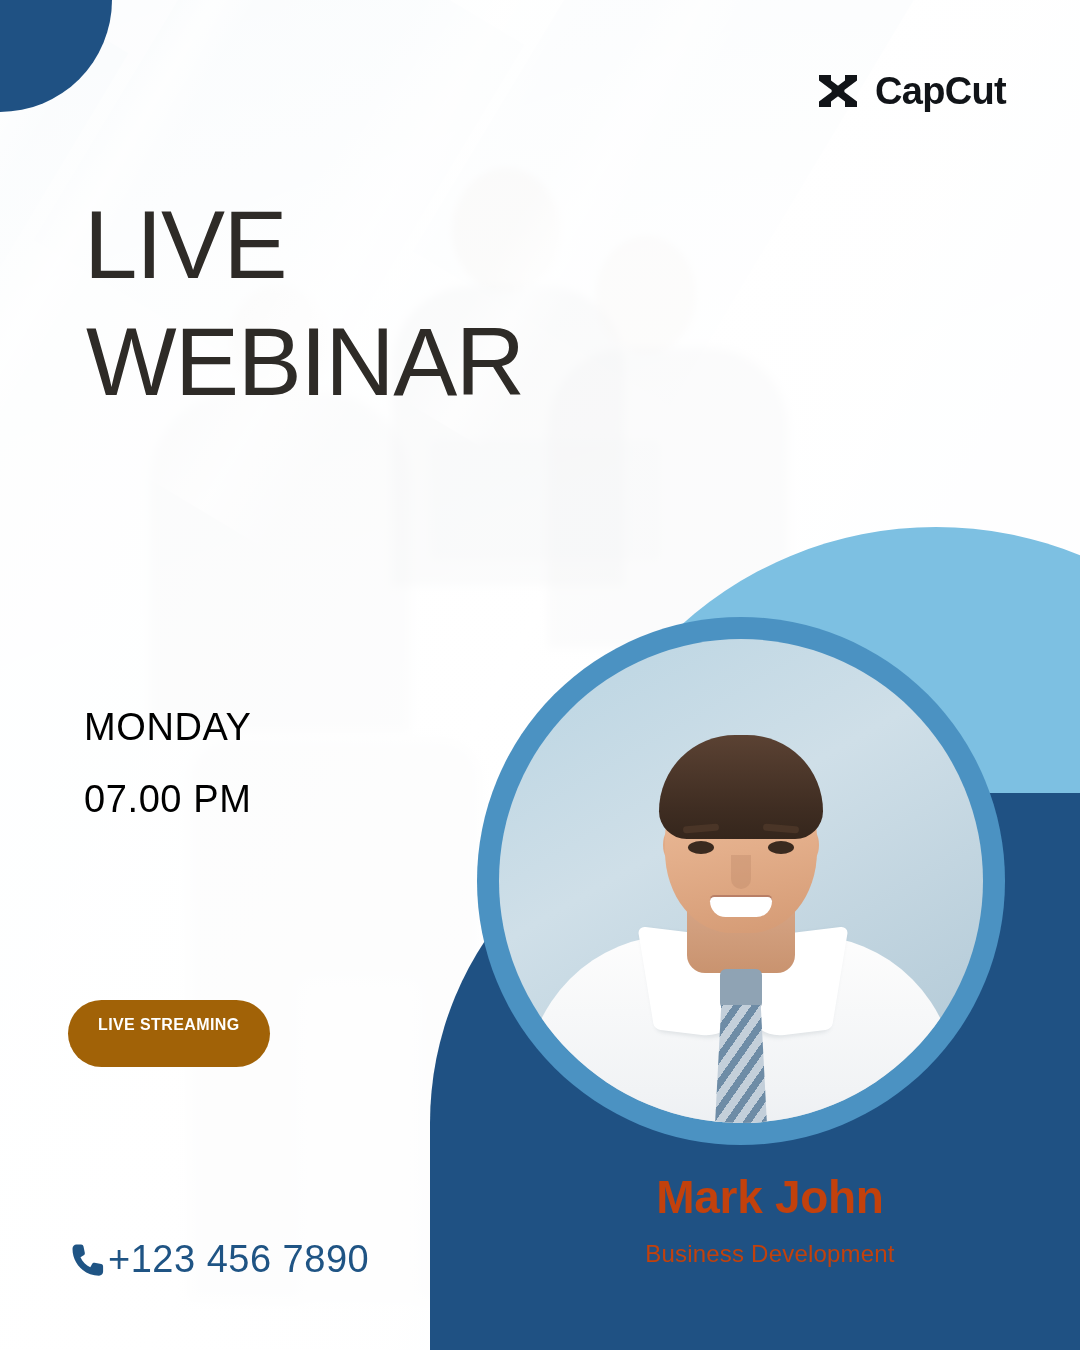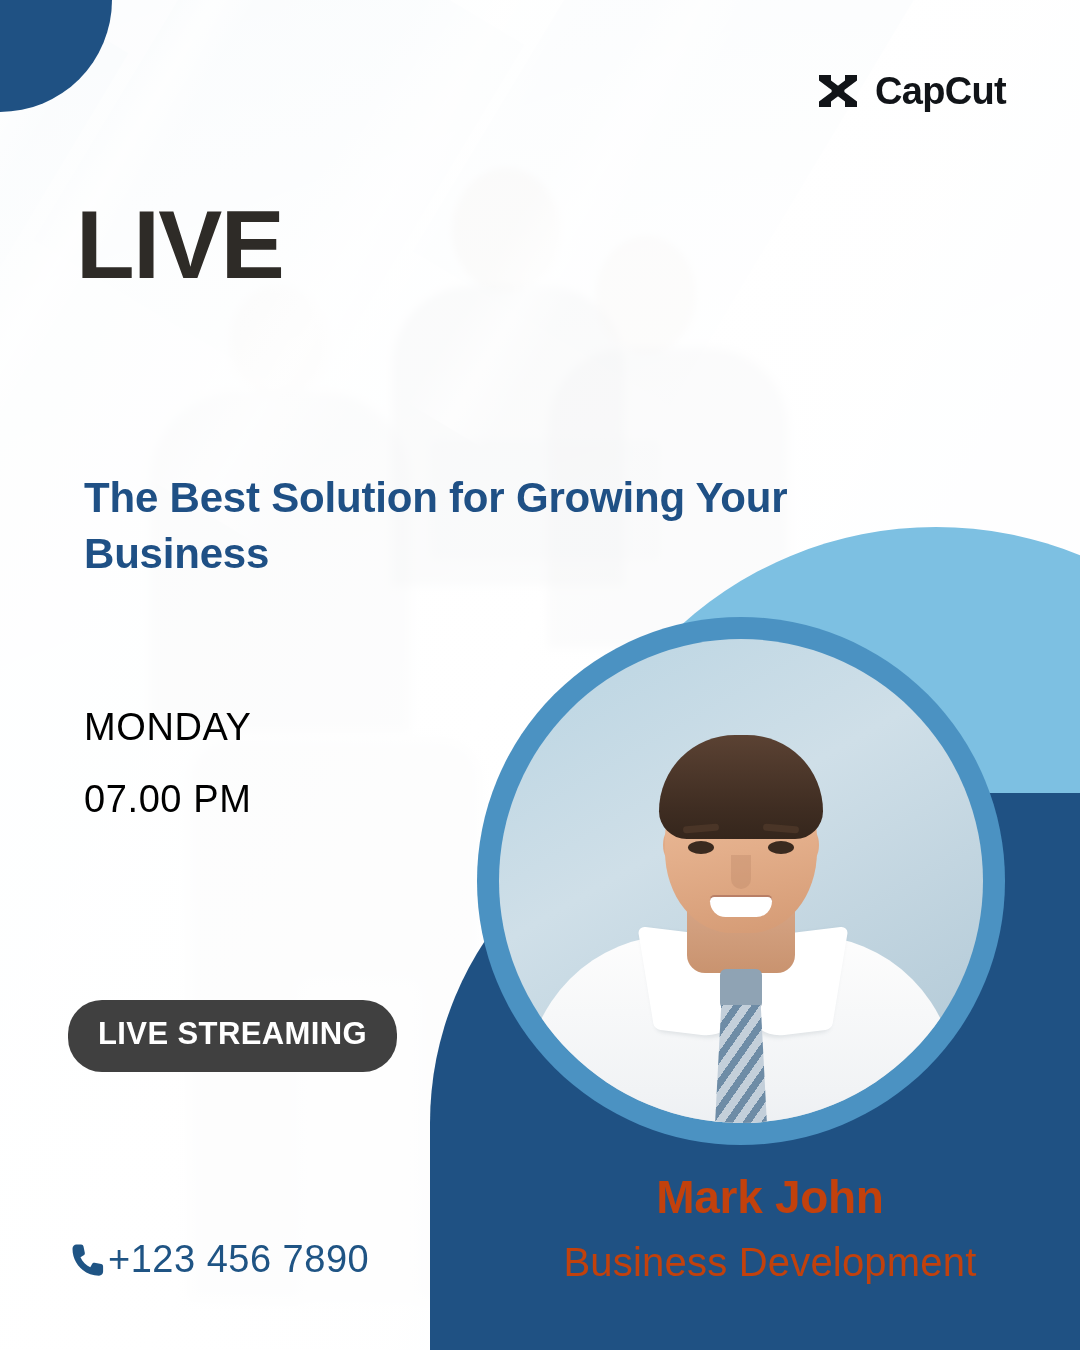--- a/index.html
+++ b/index.html
@@ -182,23 +182,23 @@
     display:flex; align-items:center; gap:14px;
   }
   .logo-mark { width:46px; height:38px; display:block; }
   .logo-text {
     font-size:38px; font-weight:bold; color:#111418;
     letter-spacing:-.7px; line-height:1;
   }
 
   
   .headline {
-    position:absolute; left:76px; top:186px;
+    position:absolute; left:84px; top:186px;
     color:#2e2b27;
-    font-size:96px; font-weight:bold;
+    font-size:96px; font-weight:normal;
     letter-spacing:-1.5px; line-height:1.22;
   }
   .headline .l2 { display:block; margin-left:2px; }
 
   .subtitle {
     position:absolute; left:84px; top:470px;
     width:760px;
     color:#1f5085;
     font-size:42px; font-weight:bold;
     line-height:1.34; letter-spacing:-.2px;
@@ -210,25 +210,25 @@
     color:#000000;
     font-size:38px; font-weight:300;
     letter-spacing:.6px; line-height:1.0;
   }
   .datetime div { margin-bottom:34px; }
   .datetime div:last-child { margin-bottom:8px; }
 
   
   .pill {
     position:absolute; left:68px; top:1000px;
-    background:#404040;
+    background:#a16207;
     color:#ffffff;
-    font-size:31px; font-weight:bold;
+    font-size:16px; font-weight:bold;
     letter-spacing:.4px;
-    padding:16px 30px 20px;
+    padding:16px 30px 33px;
     border-radius:34px;
     display:inline-block;
   }
 
   
   .phone-row {
     position:absolute; left:68px; top:1238px;
     display:flex; align-items:center; 
   }
   .phone-icon { width:40px; height:40px; display:block; }
@@ -239,21 +239,21 @@
   
   .speaker {
     position:absolute; left:470px; top:1170px;
     width:600px; text-align:center; color:#c2410c;
   }
   .speaker-name {
     font-size:46px; font-weight:bold; letter-spacing:-.3px;
   }
   .speaker-role {
     margin-top:16px;
-    font-size:40px; font-weight:300; letter-spacing:.2px;
+    font-size:24px; font-weight:300; letter-spacing:.2px;
   }
 </style>
 </head>
 <body>
 
 <div class="poster">
 
   <div class="bg-photo">
     <div class="sky"></div>
     <div class="win w1"></div>
@@ -306,23 +306,23 @@
       <svg class="logo-mark" viewBox="0 0 46 38" aria-hidden="true">
         <path d="M4 3 H16 V8.5 L30 19 L16 29.5 V35 H4 V29.5 L18 19 L4 8.5 Z" fill="#111418"></path>
         <path d="M42 3 H30 V8.5 L16 19 L30 29.5 V35 H42 V29.5 L28 19 L42 8.5 Z" fill="#111418"></path>
       </svg>
     </span>
     <span class="logo-text">CapCut</span>
   </div>
 
   <div class="headline">
     <span class="l1">LIVE</span>
-  </div>
-
-  <div class="subtitle">The Best Solution for Growing Your Business</div>
+    <span class="l2">WEBINAR</span>
+  </div>
+
 
   <div class="datetime">
     <div>MONDAY</div>
     <div>07.00 PM</div>
   </div>
 
   <div class="pill">LIVE STREAMING</div>
 
   <div class="phone-row">
     <span>

